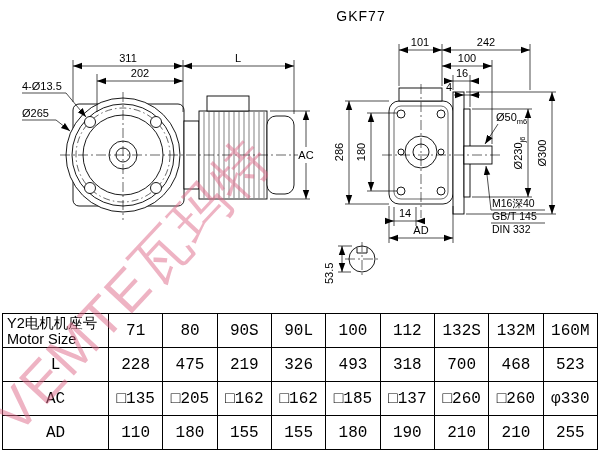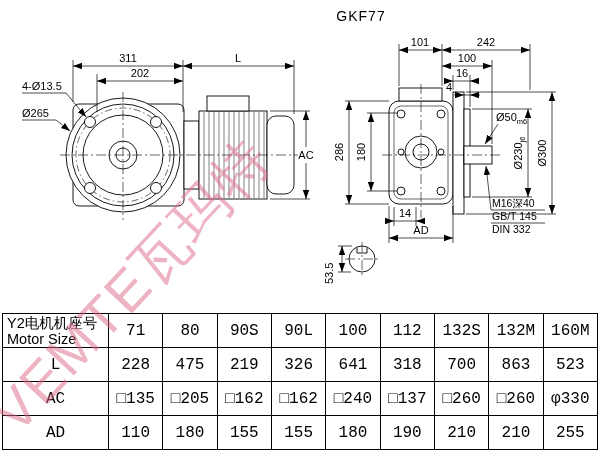--- a/index.html
+++ b/index.html
@@ -166,33 +166,33 @@
       <td>132S</td>
       <td>132M</td>
       <td>160M</td>
     </tr>
     <tr>
       <td>L</td>
       <td>228</td>
       <td>475</td>
       <td>219</td>
       <td>326</td>
-      <td>641</td>
+      <td>493</td>
       <td>318</td>
       <td>700</td>
-      <td>863</td>
+      <td>468</td>
       <td>523</td>
     </tr>
     <tr>
       <td>AC</td>
       <td>□135</td>
       <td>□205</td>
       <td>□162</td>
       <td>□162</td>
-      <td>□240</td>
+      <td>□185</td>
       <td>□137</td>
       <td>□260</td>
       <td>□260</td>
       <td>φ330</td>
     </tr>
     <tr>
       <td>AD</td>
       <td>110</td>
       <td>180</td>
       <td>155</td>

